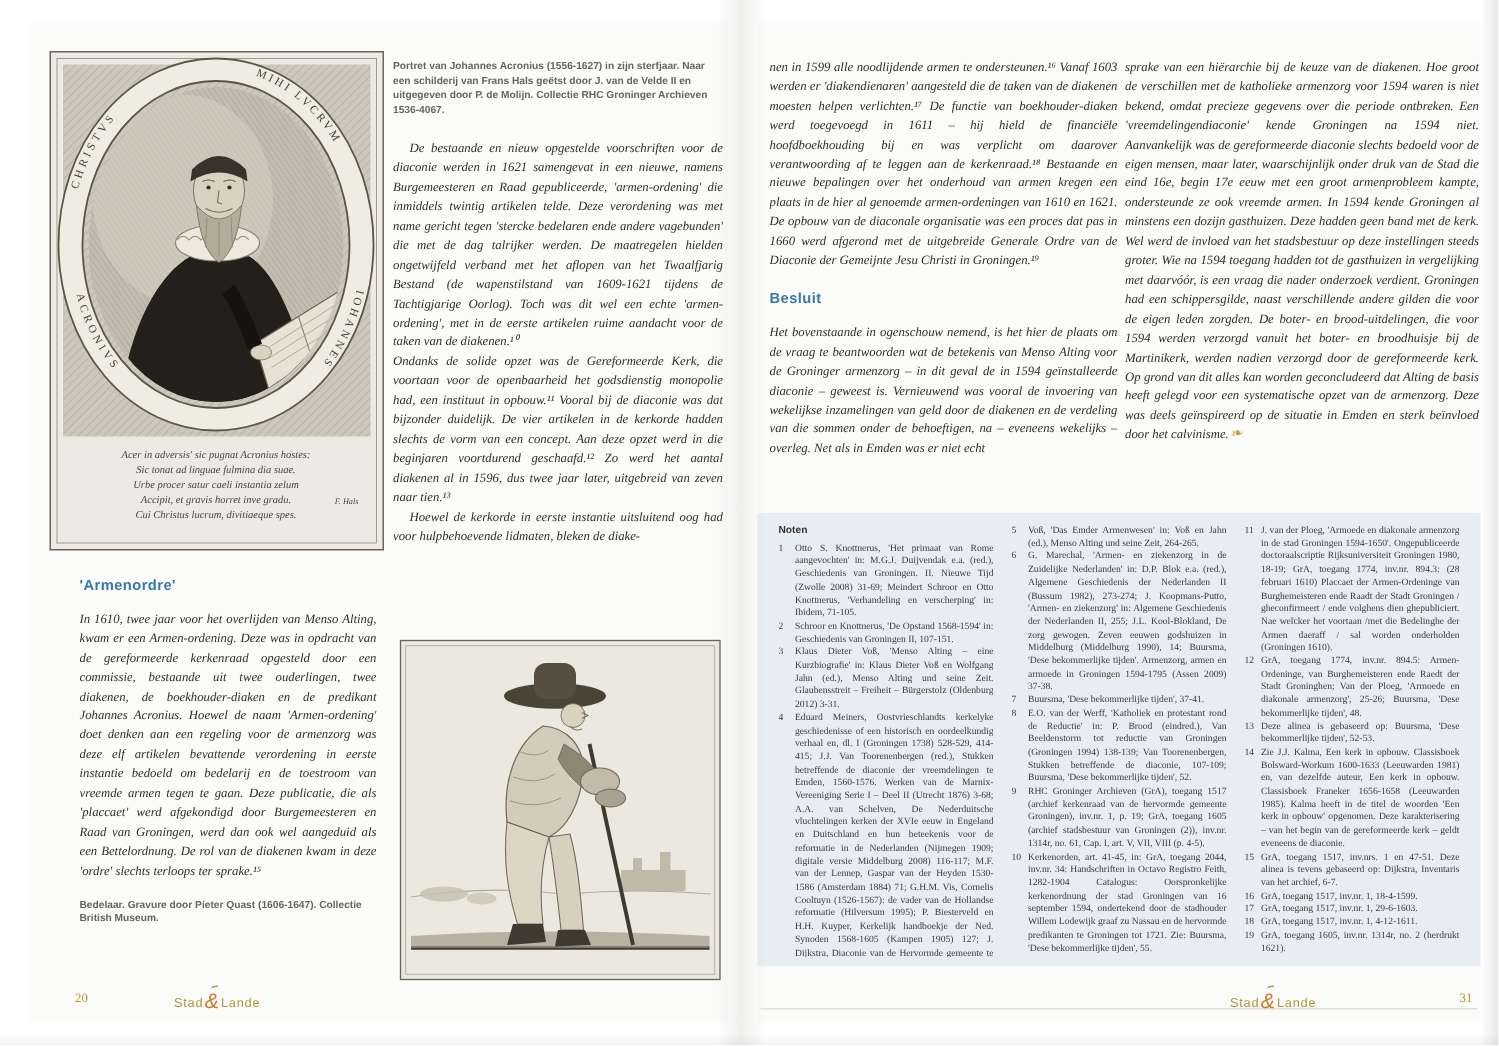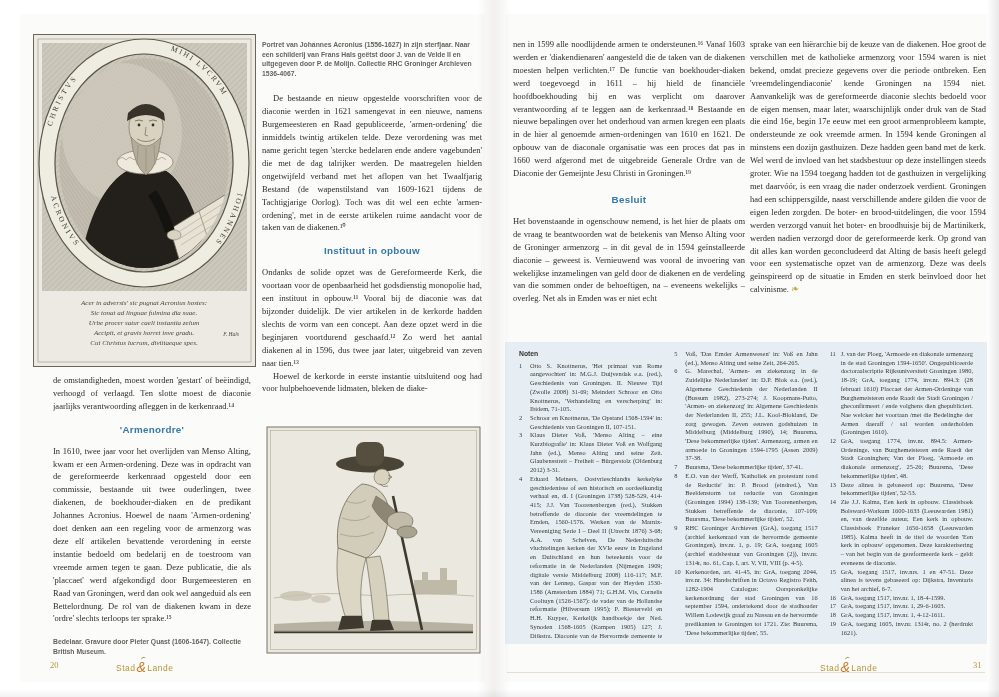--- a/index.html
+++ b/index.html
@@ -13,24 +13,24 @@
   .page-left{left:20px;width:465px;}
   .page-right{left:505px;width:482px;}
   .gutter{position:absolute;left:478px;top:0;width:32px;height:697px;
           background:linear-gradient(to right,rgba(110,100,90,0) 0%,rgba(110,100,90,.10) 50%,rgba(110,100,90,0) 100%);}
   .edge-right{position:absolute;right:0;top:0;width:12px;height:697px;
           background:linear-gradient(to right,rgba(0,0,0,0),rgba(0,0,0,.09));}
   .edge-bottom{position:absolute;left:0;bottom:0;width:999px;height:8px;
           background:linear-gradient(to bottom,rgba(0,0,0,0),rgba(0,0,0,.05));}
 
   .col{position:absolute;text-align:justify;font-size:8.5px;line-height:12.9px;overflow:hidden;}
-  .col p{margin:0 0 0 0;}
+  .col p{margin:0 0 0 0;font-style:italic;}
   .col p.indent{text-indent:11px;}
   .heading{font-family:"Liberation Sans", sans-serif;font-weight:bold;color:var(--accent);
-           font-size:9.8px;letter-spacing:.3px;margin:11px 0 8px 0;text-align:center;}
+           font-size:9.8px;letter-spacing:.3px;margin:11px 0 8px 0;text-align:left;}
   .caption{font-family:"Liberation Sans", sans-serif;font-size:6.8px;line-height:9.6px;
            color:var(--caption-text);font-weight:bold;text-align:left;}
   .art{position:absolute;display:block;}
 
   .footer-num{position:absolute;font-size:8.5px;color:var(--gold);font-family:"Liberation Serif",serif;}
   .logo{position:absolute;font-family:Liberation Sans, sans-serif;color:var(--gold);
         font-size:8.5px;letter-spacing:.5px;white-space:nowrap;}
   .logo .amp{font-style:italic;font-size:14px;color:#cc7a29;position:relative;top:1px;margin:0 1px;}
   .logo .amp::after{content:"";position:absolute;top:-2px;left:4px;width:5px;height:3px;
         border-top:1.3px solid #7fa03a;border-radius:50%;transform:rotate(-15deg);}
@@ -131,30 +131,28 @@
         <text x="112" y="272">Acer in adversis' sic pugnat Acronius hostes:</text>
         <text x="112" y="282">Sic tonat ad linguae fulmina dia suae.</text>
         <text x="112" y="292">Urbe procer satur caeli instantia zelum</text>
         <text x="112" y="302">Accipit, et gravis horret inve gradu.</text>
         <text x="112" y="312">Cui Christus lucrum, divitiaeque spes.</text>
         <text x="207" y="303" font-size="5.5" text-anchor="end">F. Hals</text>
       </g>
     </svg>
 
     <div class="col" style="left:33px;top:360px;width:198px;height:280px;">
-      <p>de omstandigheden, moest worden 'gestart' of beëindigd, verhoogd of verlaagd. Ten slotte moest de diaconie jaarlijks verantwoording afleggen in de kerkenraad.¹⁴</p>
       <div class="heading">'Armenordre'</div>
       <p>In 1610, twee jaar voor het overlijden van Menso Alting, kwam er een Armen-ordening. Deze was in opdracht van de gereformeerde kerkenraad opgesteld door een commissie, bestaande uit twee ouderlingen, twee diakenen, de boekhouder-diaken en de predikant Johannes Acronius. Hoewel de naam 'Armen-ordening' doet denken aan een regeling voor de armenzorg was deze elf artikelen bevattende verordening in eerste instantie bedoeld om bedelarij en de toestroom van vreemde armen tegen te gaan. Deze publicatie, die als 'placcaet' werd afgekondigd door Burgemeesteren en Raad van Groningen, werd dan ook wel aangeduid als een Bettelordnung. De rol van de diakenen kwam in deze 'ordre' slechts terloops ter sprake.¹⁵</p>
       <div class="caption" style="margin-top:12px;">Bedelaar. Gravure door Pieter Quast (1606-1647). Collectie British Museum.</div>
     </div>
 
     <div class="col" style="left:242px;top:26px;width:220px;height:372px;">
       <div class="caption" style="margin-bottom:14px;">Portret van Johannes Acronius (1556-1627) in zijn sterfjaar. Naar een schilderij van Frans Hals geëtst door J. van de Velde II en uitgegeven door P. de Molijn. Collectie RHC Groninger Archieven 1536-4067.</div>
       <p class="indent">De bestaande en nieuw opgestelde voorschriften voor de diaconie werden in 1621 samengevat in een nieuwe, namens Burgemeesteren en Raad gepubliceerde, 'armen-ordening' die inmiddels twintig artikelen telde. Deze verordening was met name gericht tegen 'stercke bedelaren ende andere vagebunden' die met de dag talrijker werden. De maatregelen hielden ongetwijfeld verband met het aflopen van het Twaalfjarig Bestand (de wapenstilstand van 1609-1621 tijdens de Tachtigjarige Oorlog). Toch was dit wel een echte 'armen-ordening', met in de eerste artikelen ruime aandacht voor de taken van de diakenen.¹⁰</p>
-      <div class="heading">Instituut in opbouw</div>
       <p>Ondanks de solide opzet was de Gereformeerde Kerk, die voortaan voor de openbaarheid het godsdienstig monopolie had, een instituut in opbouw.¹¹ Vooral bij de diaconie was dat bijzonder duidelijk. De vier artikelen in de kerkorde hadden slechts de vorm van een concept. Aan deze opzet werd in die beginjaren voortdurend geschaafd.¹² Zo werd het aantal diakenen al in 1596, dus twee jaar later, uitgebreid van zeven naar tien.¹³</p>
       <p class="indent">Hoewel de kerkorde in eerste instantie uitsluitend oog had voor hulpbehoevende lidmaten, bleken de diake-</p>
     </div>
 
     <svg class="art" style="left:246px;top:412px;" width="215" height="238" viewBox="0 0 215 238" aria-hidden="true">
       <rect x="1" y="1" width="213" height="226" fill="#ebe8df" stroke="#6b6557" stroke-width="0.9"></rect>
       <rect x="4.5" y="4.5" width="206" height="219" fill="none" stroke="#a29b8a" stroke-width="0.5"></rect>
 
       <path d="M 8 172 Q 60 164 110 170 Q 160 166 208 170" stroke="#b1aa97" stroke-width="0.7" fill="none"></path>
       <path d="M 148 168 l 0 -14 l 8 0 l 0 -8 l 6 0 l 0 8 l 12 0 l 0 -12 l 7 0 l 0 12 l 10 0 l 0 14 Z" fill="#b7b09e" opacity="0.85"></path>

